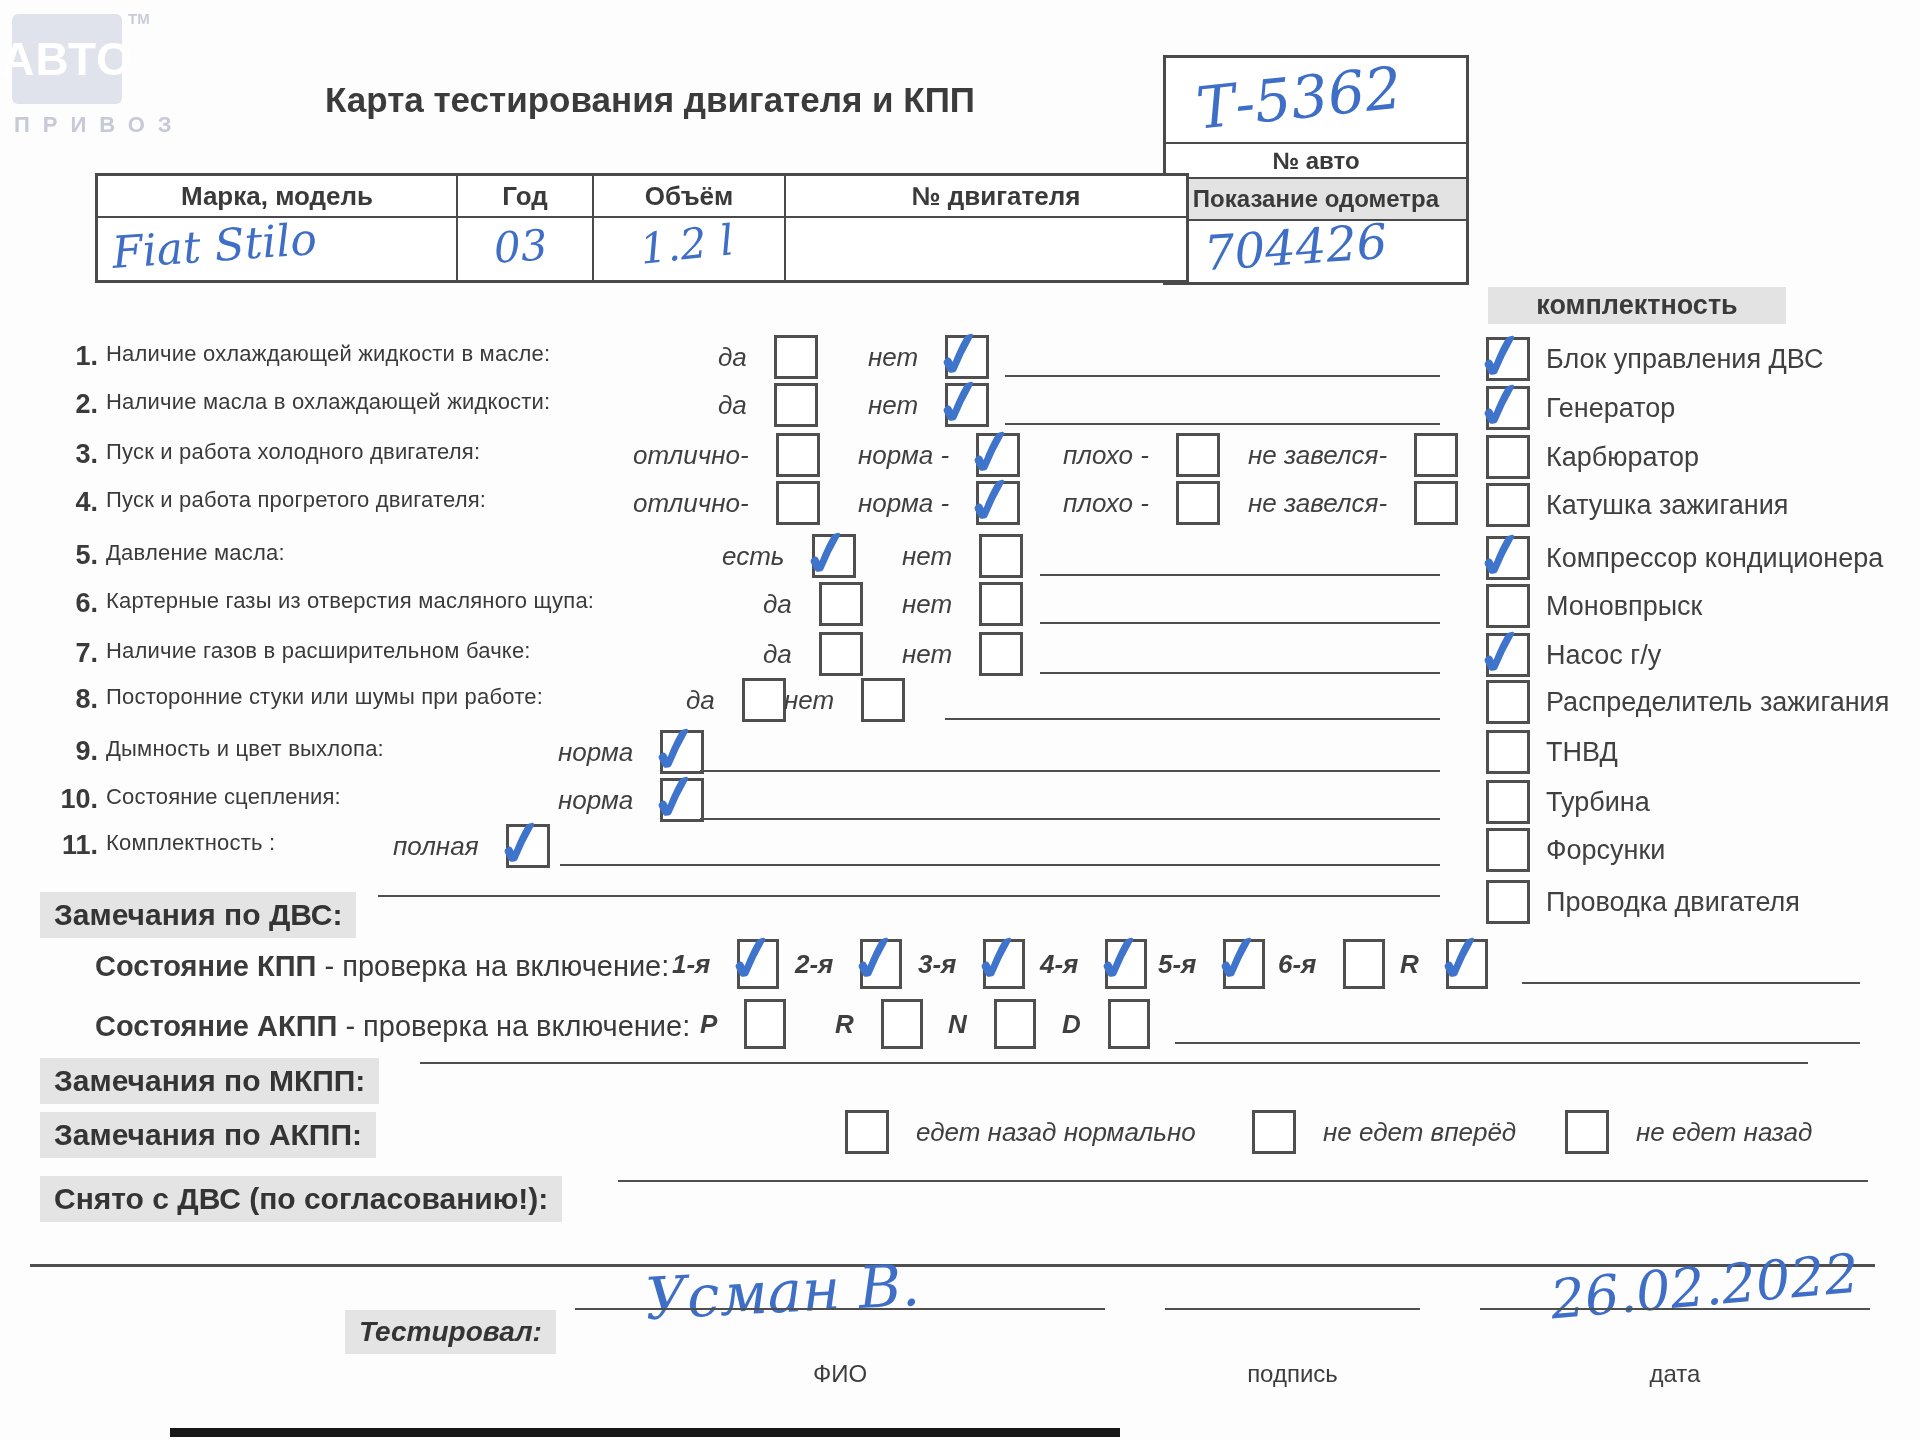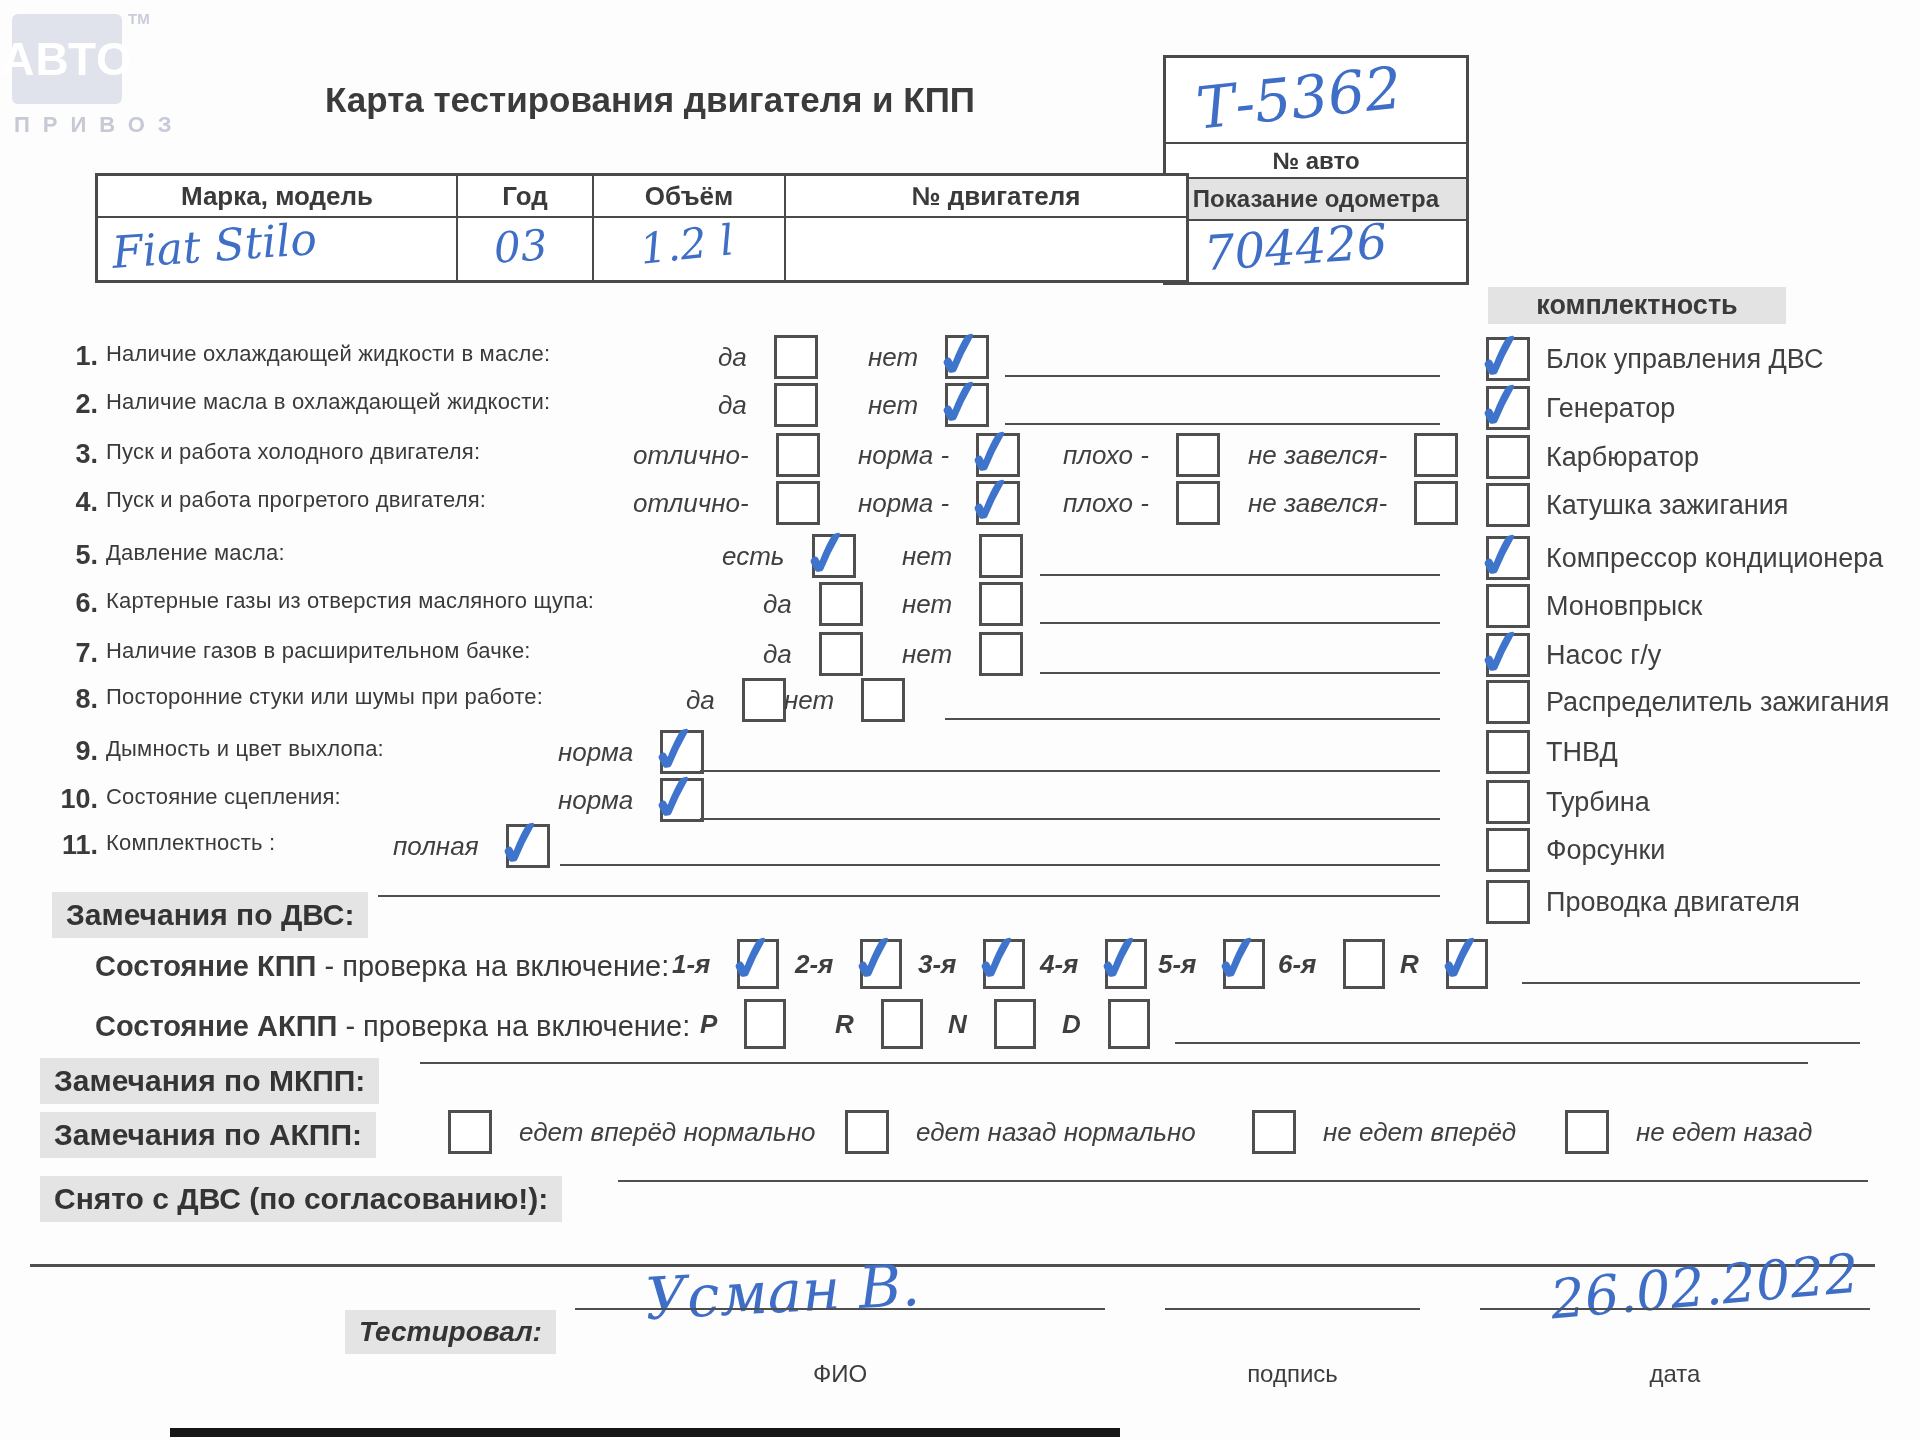--- a/index.html
+++ b/index.html
@@ -306,21 +306,21 @@
   <div class="crow" style="top:822px">
     <span class="num">11.</span>
     <span class="clabel">Комплектность :</span>
     <span class="opt" style="left:393px">
         <i class="olabel">полная</i>
         <span class="cb on"></span>
       </span>
     <span class="fline" style="left:560px;width:880px"></span>
   </div>
 
-  <div class="hl" style="left:52px;top:892px">Замечания по ДВС:</div>
+  <div class="hl" style="left:40px;top:892px">Замечания по ДВС:</div>
   <span class="fline" style="position:absolute;left:378px;top:895px;width:1062px"></span>
 
   <div class="crow" style="top:940px">
     <span class="srow-label" style="left:95px;top:10px;position:absolute">
       <span class="b">Состояние КПП</span><span> - проверка на включение:</span>
     </span>
     <span class="opt" style="left:672px">
         <i class="olabel b">1-я</i>
         <span class="cb tall on"></span>
       </span>
@@ -372,24 +372,20 @@
         <span class="cb tall"></span>
       </span>
     <span class="fline" style="left:1175px;width:685px"></span>
   </div>
 
   <div class="hl" style="left:40px;top:1058px">Замечания по МКПП:</div>
   <span class="fline" style="position:absolute;left:420px;top:1062px;width:1388px"></span>
 
   <div class="hl" style="left:40px;top:1112px">Замечания по АКПП:</div>
   <div class="crow" style="top:1108px">
-    <span class="opt" style="left:448px">
-        <span class="cb"></span>
-        <i class="olabel">едет вперёд нормально</i>
-      </span>
     <span class="opt" style="left:845px">
         <span class="cb"></span>
         <i class="olabel">едет назад нормально</i>
       </span>
     <span class="opt" style="left:1252px">
         <span class="cb"></span>
         <i class="olabel">не едет вперёд</i>
       </span>
     <span class="opt" style="left:1565px">
         <span class="cb"></span>

